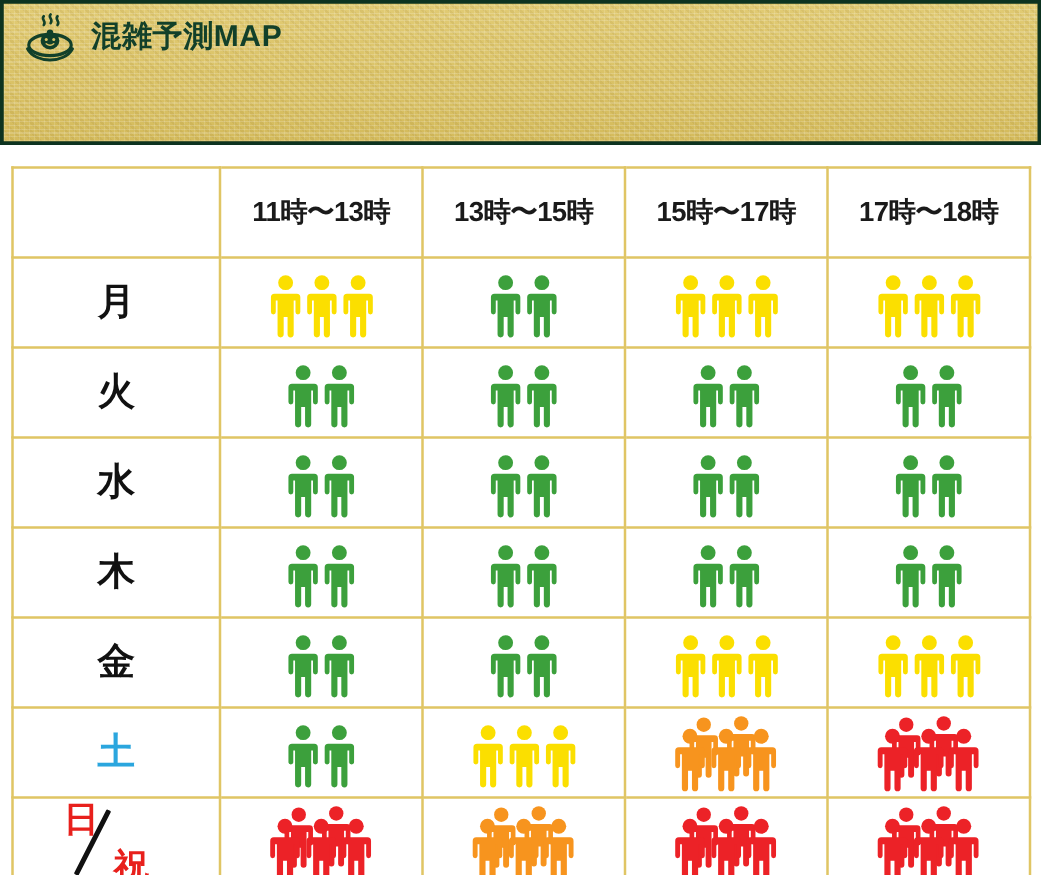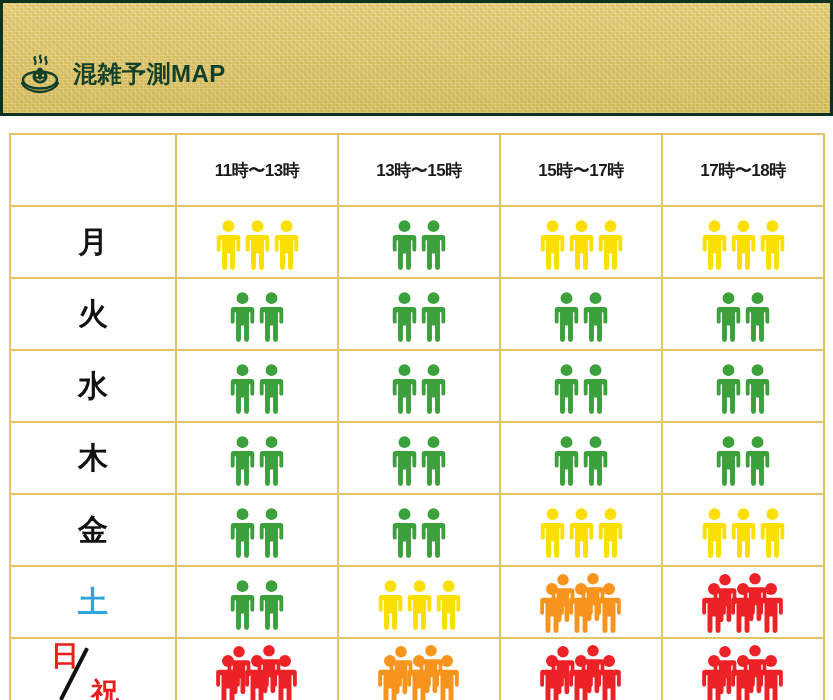--- a/index.html
+++ b/index.html
@@ -22,21 +22,20 @@
       repeating-linear-gradient(0deg, rgba(255,255,255,.17) 0 1px, rgba(0,0,0,0) 1px 3px),
       repeating-linear-gradient(90deg, rgba(255,255,255,.13) 0 1px, rgba(0,0,0,0) 1px 4px),
       repeating-linear-gradient(45deg, rgba(160,130,50,.13) 0 2px, rgba(0,0,0,0) 2px 5px),
       linear-gradient(#e1cb74,#d4bb5c);
     overflow:hidden;
   }
   .banner-top{
     display:flex;align-items:center;
     padding:6px 0 0 14px;
     height:42px;
-    margin-top:44px;
   }
   .onsen-icon{
     width:46px;height:40px;flex:0 0 auto;margin-right:10px;
     display:block;
   }
   .banner-title{
     font-size:24px;
     font-weight:bold;
     color:#12402a;
     letter-spacing:.5px;
@@ -74,21 +73,21 @@
     background:#fff;
     padding:0;
     text-align:center;
     vertical-align:middle;
   }
   col.daycol{width:166px;}
   col.slotcol{width:162px;}
 
   thead th{height:70px;}
   .slot-label{
-    font-size:17px;font-weight:bold;color:#1a1a1a;letter-spacing:-.5px;
+    font-size:22px;font-weight:bold;color:#1a1a1a;letter-spacing:-.5px;
   }
   tbody tr{height:70px;}
   td.daycell{height:70px;}
   .day-label{
     font-size:30px;font-weight:bold;color:#111;line-height:1;
   }
   .day-label.sat{color:#2ba6de;}
 
   
   .sun-combo{

